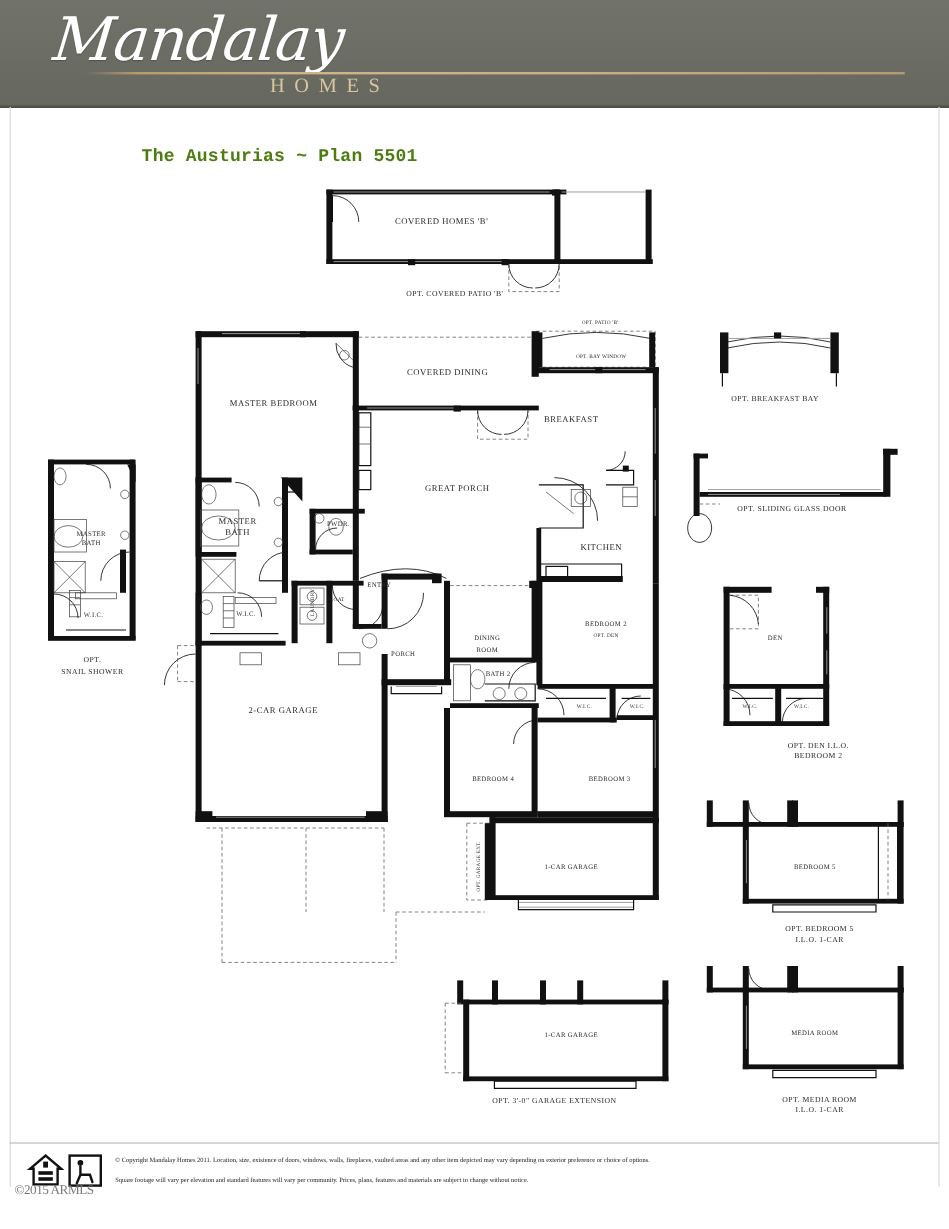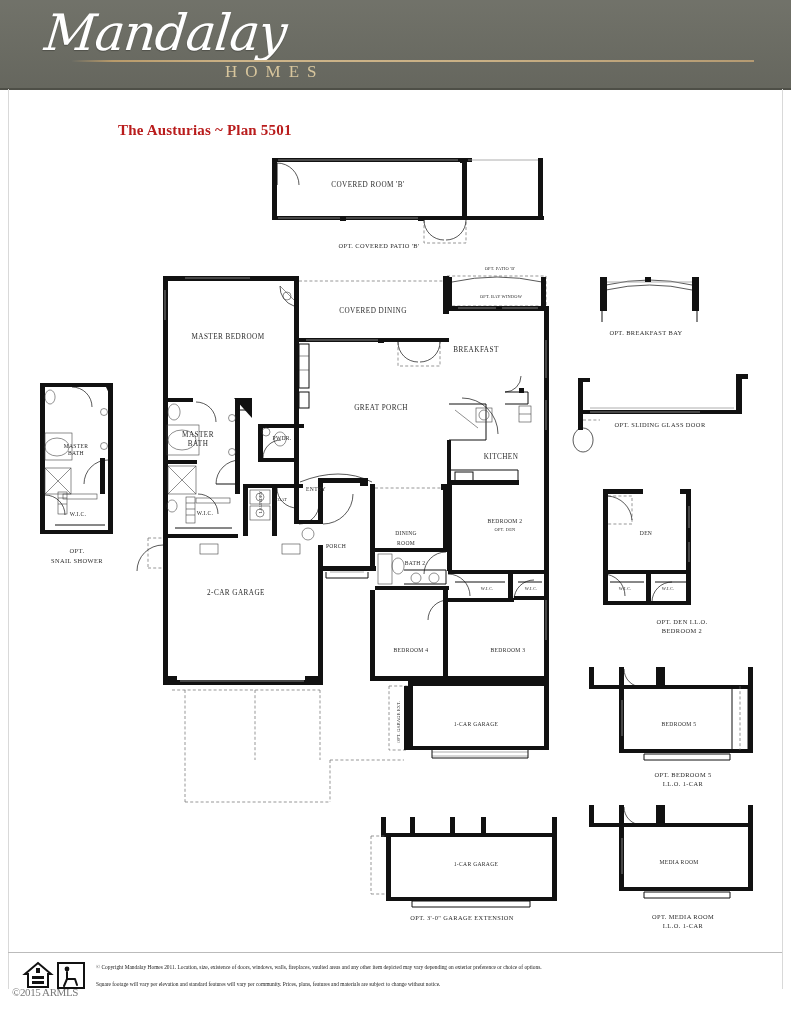--- a/index.html
+++ b/index.html
@@ -43,22 +43,22 @@
   .page-left-rule{
     position:absolute;left:8px;top:89px;width:1px;height:900px;background:#d9d9d9;
   }
   .page-right-rule{
     position:absolute;left:782px;top:89px;width:1px;height:900px;background:#d9d9d9;
   }
 
   
   .plan-title{
     position:absolute;left:118px;top:122px;
-    font-family:Liberation Serif, serif;
-    font-weight:bold;font-size:15px;color:#b91c1c;
+    font-family:Liberation Mono, monospace;
+    font-weight:bold;font-size:15px;color:#4d7c0f;
     letter-spacing:.2px;
   }
   .specs{
     position:absolute;right:32px;top:101px;
     text-align:right;font-size:12.5px;line-height:17px;color:#111;
   }
 
   
   .plan-svg{position:absolute;left:0;top:0;width:791px;height:1024px;}
 
@@ -495,21 +495,21 @@
   <div class="room-label" style="left:236px;top:593px">2-CAR GARAGE</div>
   <div class="room-label sm" style="left:411px;top:650px">BEDROOM 4</div>
   <div class="room-label sm" style="left:508px;top:650px">BEDROOM 3</div>
   <div class="room-label sm" style="left:505px;top:521px">BEDROOM 2</div>
   <div class="room-label xs" style="left:505px;top:530px">OPT. DEN</div>
   <div class="room-label xs" style="left:487px;top:589px">W.I.C.</div>
   <div class="room-label xs" style="left:531px;top:589px">W.I.C.</div>
   <div class="room-label sm" style="left:476px;top:724px">1-CAR GARAGE</div>
   <div class="room-label xs" style="left:261px;top:502px;transform:translate(-50%,-50%) rotate(-90deg)">LAUNDRY</div>
 
-  <div class="room-label" style="left:368px;top:185px">COVERED ROOM 'B'</div>
+  <div class="room-label" style="left:368px;top:185px">COVERED HOMES 'B'</div>
   <div class="room-label cap" style="left:379px;top:246px">OPT. COVERED PATIO 'B'</div>
   <div class="room-label xs" style="left:500px;top:269px">OPT. PATIO 'B'</div>
   <div class="room-label xs" style="left:501px;top:297px">OPT. BAY WINDOW</div>
   <div class="room-label cap" style="left:646px;top:333px">OPT. BREAKFAST BAY</div>
   <div class="room-label cap" style="left:660px;top:425px">OPT. SLIDING GLASS DOOR</div>
   <div class="room-label cap" style="left:77px;top:551px">OPT.</div>
   <div class="room-label cap" style="left:77px;top:561px">SNAIL SHOWER</div>
   <div class="room-label sm" style="left:76px;top:450px;width:40px;white-space:normal">MASTER BATH</div>
   <div class="room-label sm" style="left:78px;top:514px">W.I.C.</div>
   <div class="room-label sm" style="left:646px;top:533px">DEN</div>

